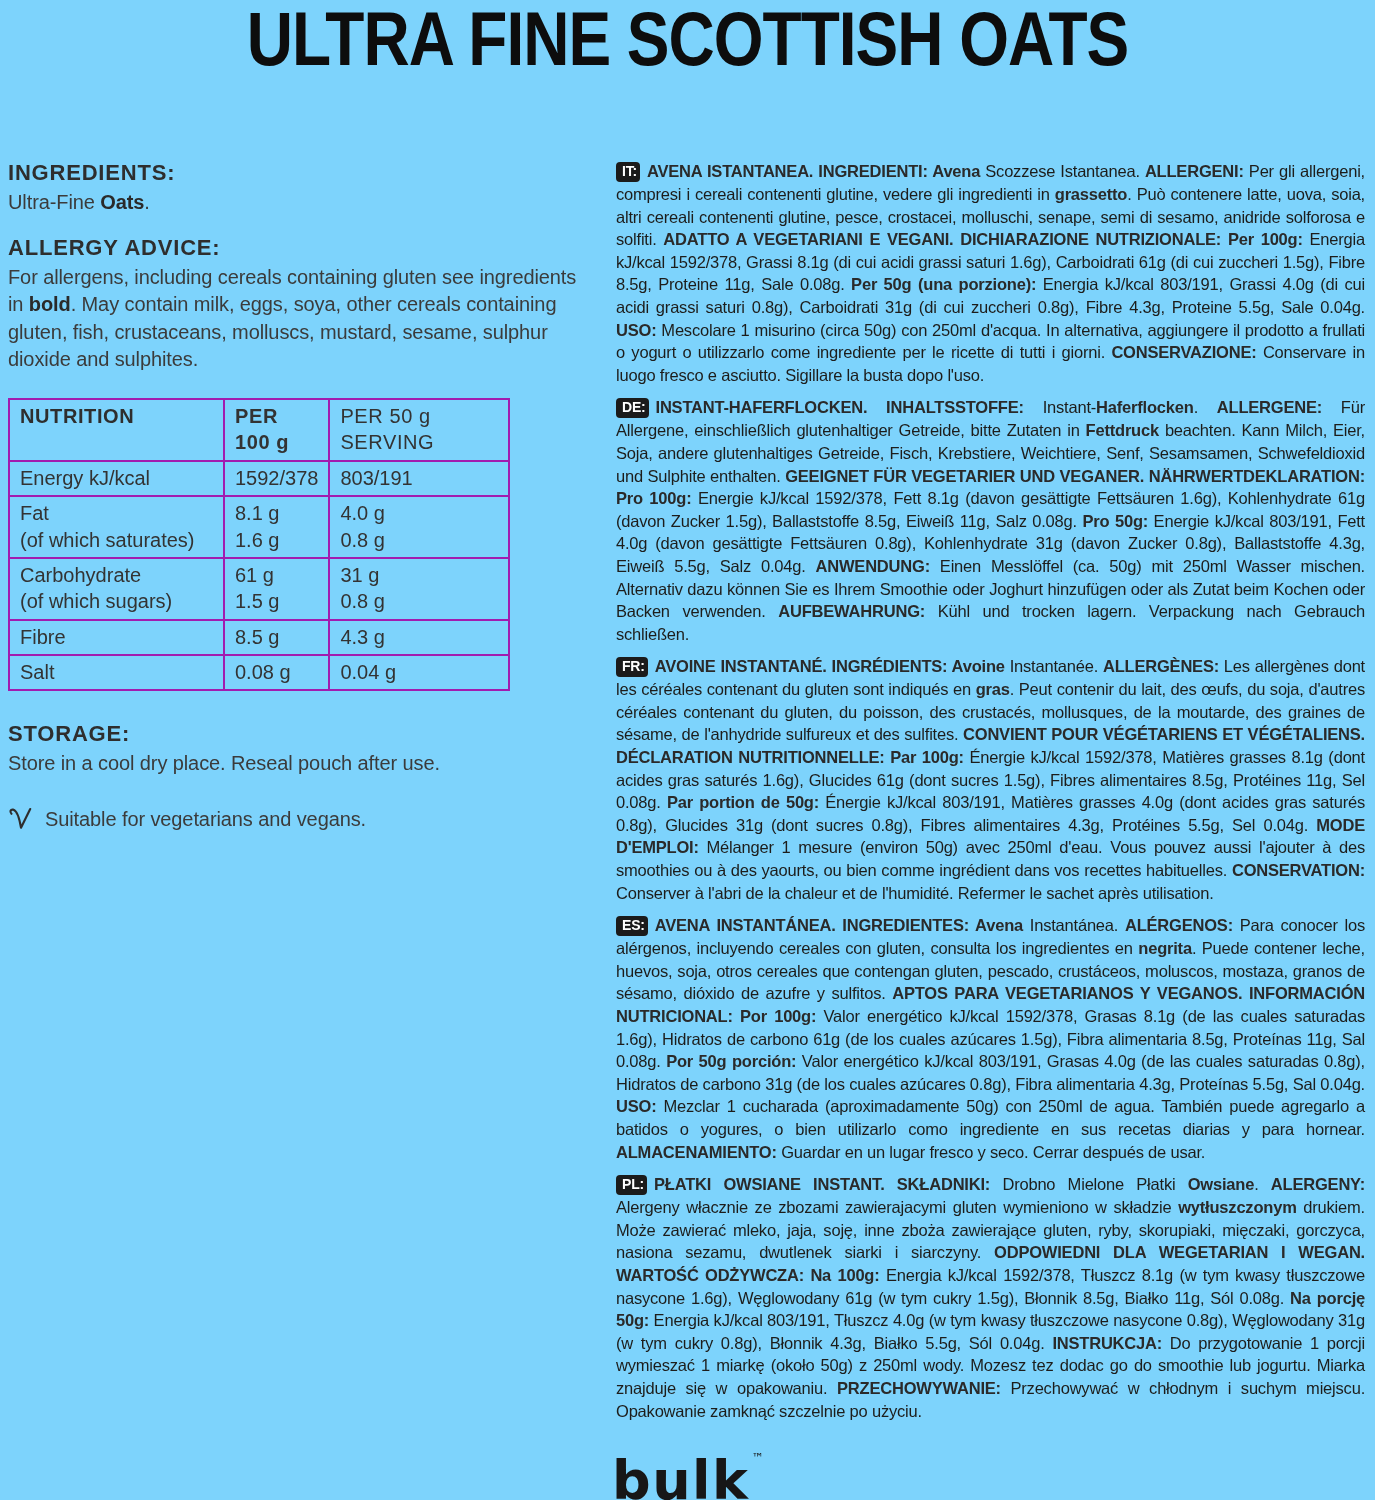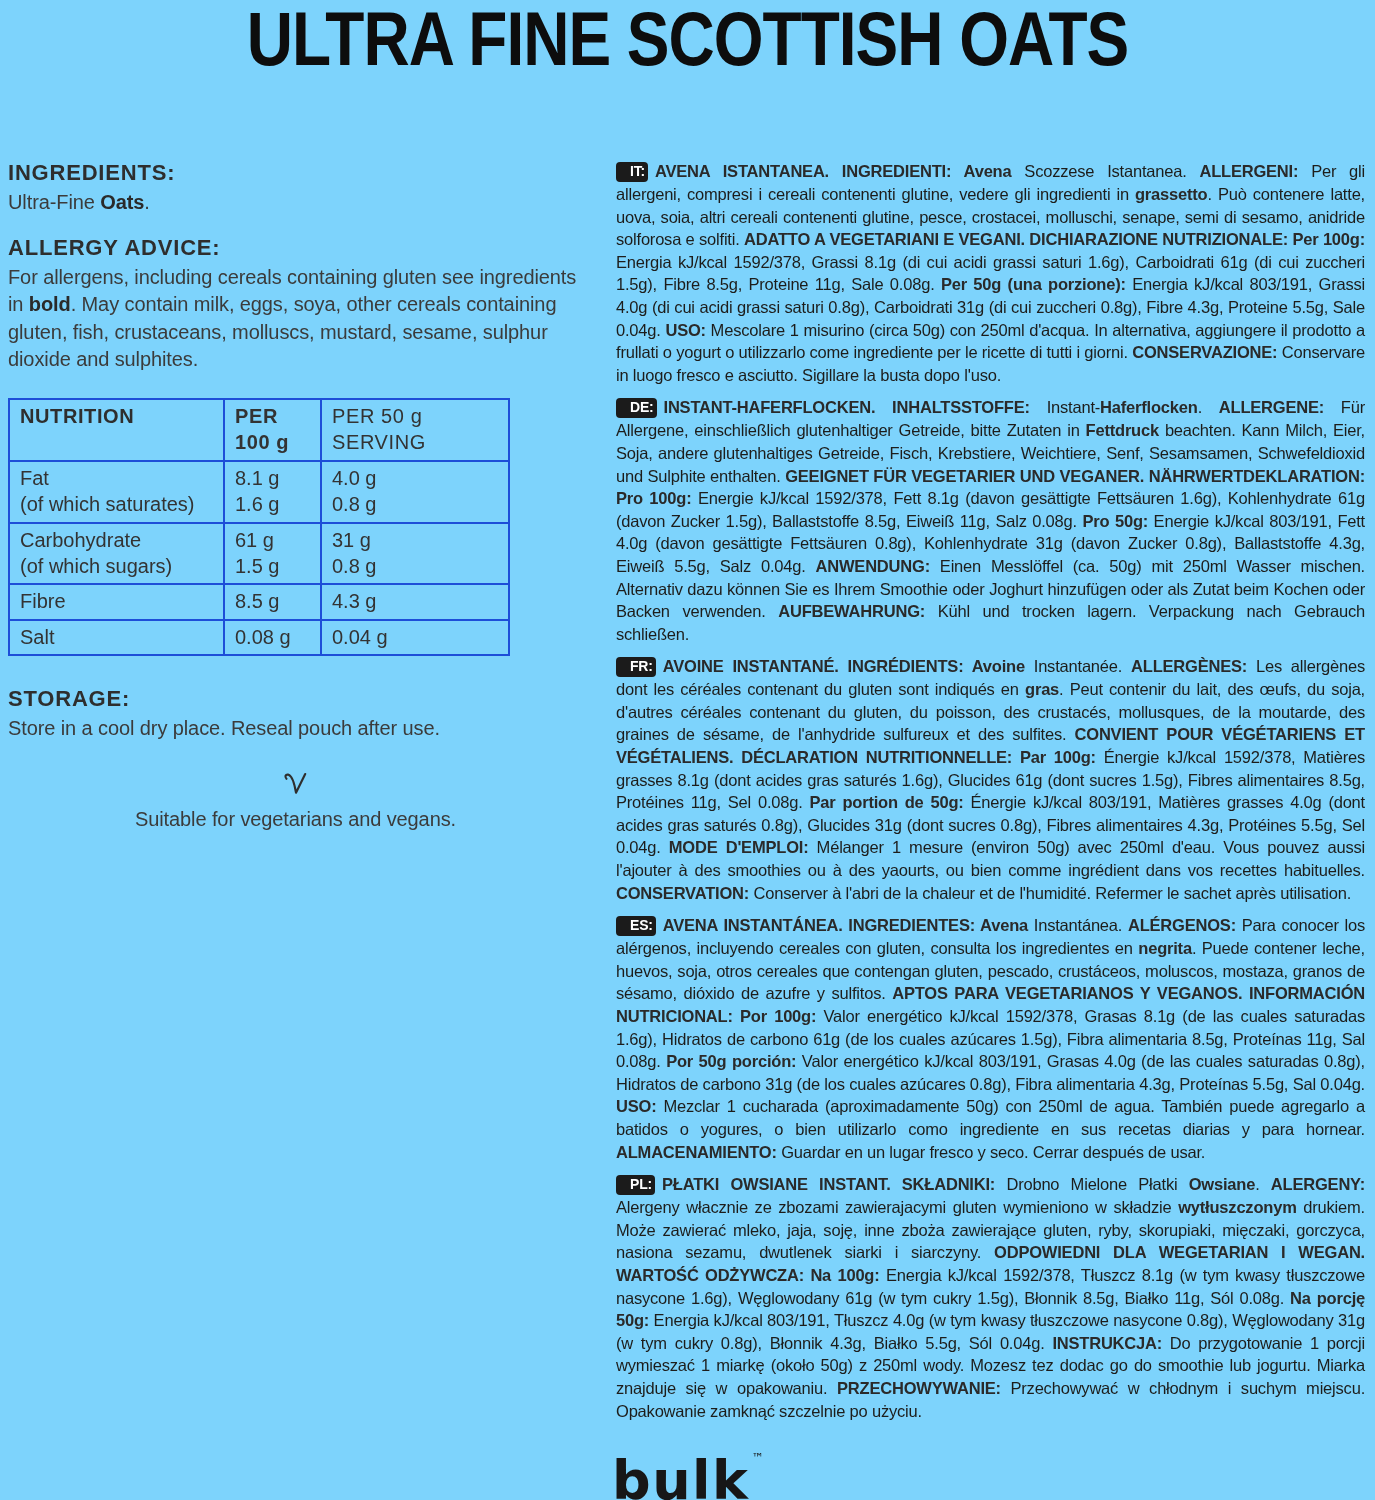--- a/index.html
+++ b/index.html
@@ -53,58 +53,57 @@
   .sec { margin-bottom: 18px; }
   .sec-allergy { margin-bottom: 24px; }
 
   table.nutrition {
     border-collapse: collapse;
     width: 502px;
     color: #333;
     margin-bottom: 30px;
   }
   table.nutrition th, table.nutrition td {
-    border: 2px solid #1d4ed8;
+    border: 2px solid #a21caf;
     padding: 3px 10px 4px;
     font-size: 20px;
     text-align: left;
     vertical-align: top;
     line-height: 1.32;
   }
   table.nutrition th { letter-spacing: 0.6px; }
   th.col-nutrition { width: 215px; font-weight: 700; color: #2e2e2e; }
   th.col-100  { width: 97px;  font-weight: 700; }
   th.col-50   { font-weight: 400; }
 
   .veg-row {
     display: flex;
     align-items: center;
     gap: 11px;
     margin-top: 28px;
-    flex-direction: column;
   }
   .veg-row svg { flex: none; display: block; }
   .veg-text { font-size: 20px; letter-spacing: -0.1px; }
 
   
   .lang {
     font-size: 16.5px;
     line-height: 22.6px;
     letter-spacing: -0.2px;
     text-align: justify;
     margin-bottom: 10px;
   }
   .badge {
     display: inline-block;
     background: #1b1b1b;
     color: #ffffff;
     font-weight: 700;
     font-size: 14px;
     line-height: 17px;
-    padding: 1px 3px 2px 14px;
+    padding: 1px 3px 2px 6px;
     border-radius: 4px;
     margin-right: 7px;
     position: relative;
     top: -1px;
   }
   
   .footer {
     position: absolute;
     left: 0; right: 0;
     bottom: -12px;
@@ -151,20 +150,31 @@
         <thead>
           <tr>
             <th class="col-nutrition">NUTRITION</th>
             <th class="col-100">PER 100 g</th>
             <th class="col-50">PER 50 g SERVING</th>
           </tr>
         </thead>
         <tbody>
             <tr>
               <td>
+                <div>Energy kJ/kcal</div>
+              </td>
+              <td>
+                <div>1592/378</div>
+              </td>
+              <td>
+                <div>803/191</div>
+              </td>
+            </tr>
+            <tr>
+              <td>
                 <div>Fat</div>
                 <div>(of which saturates)</div>
               </td>
               <td>
                 <div>8.1 g</div>
                 <div>1.6 g</div>
               </td>
               <td>
                 <div>4.0 g</div>
                 <div>0.8 g</div>

